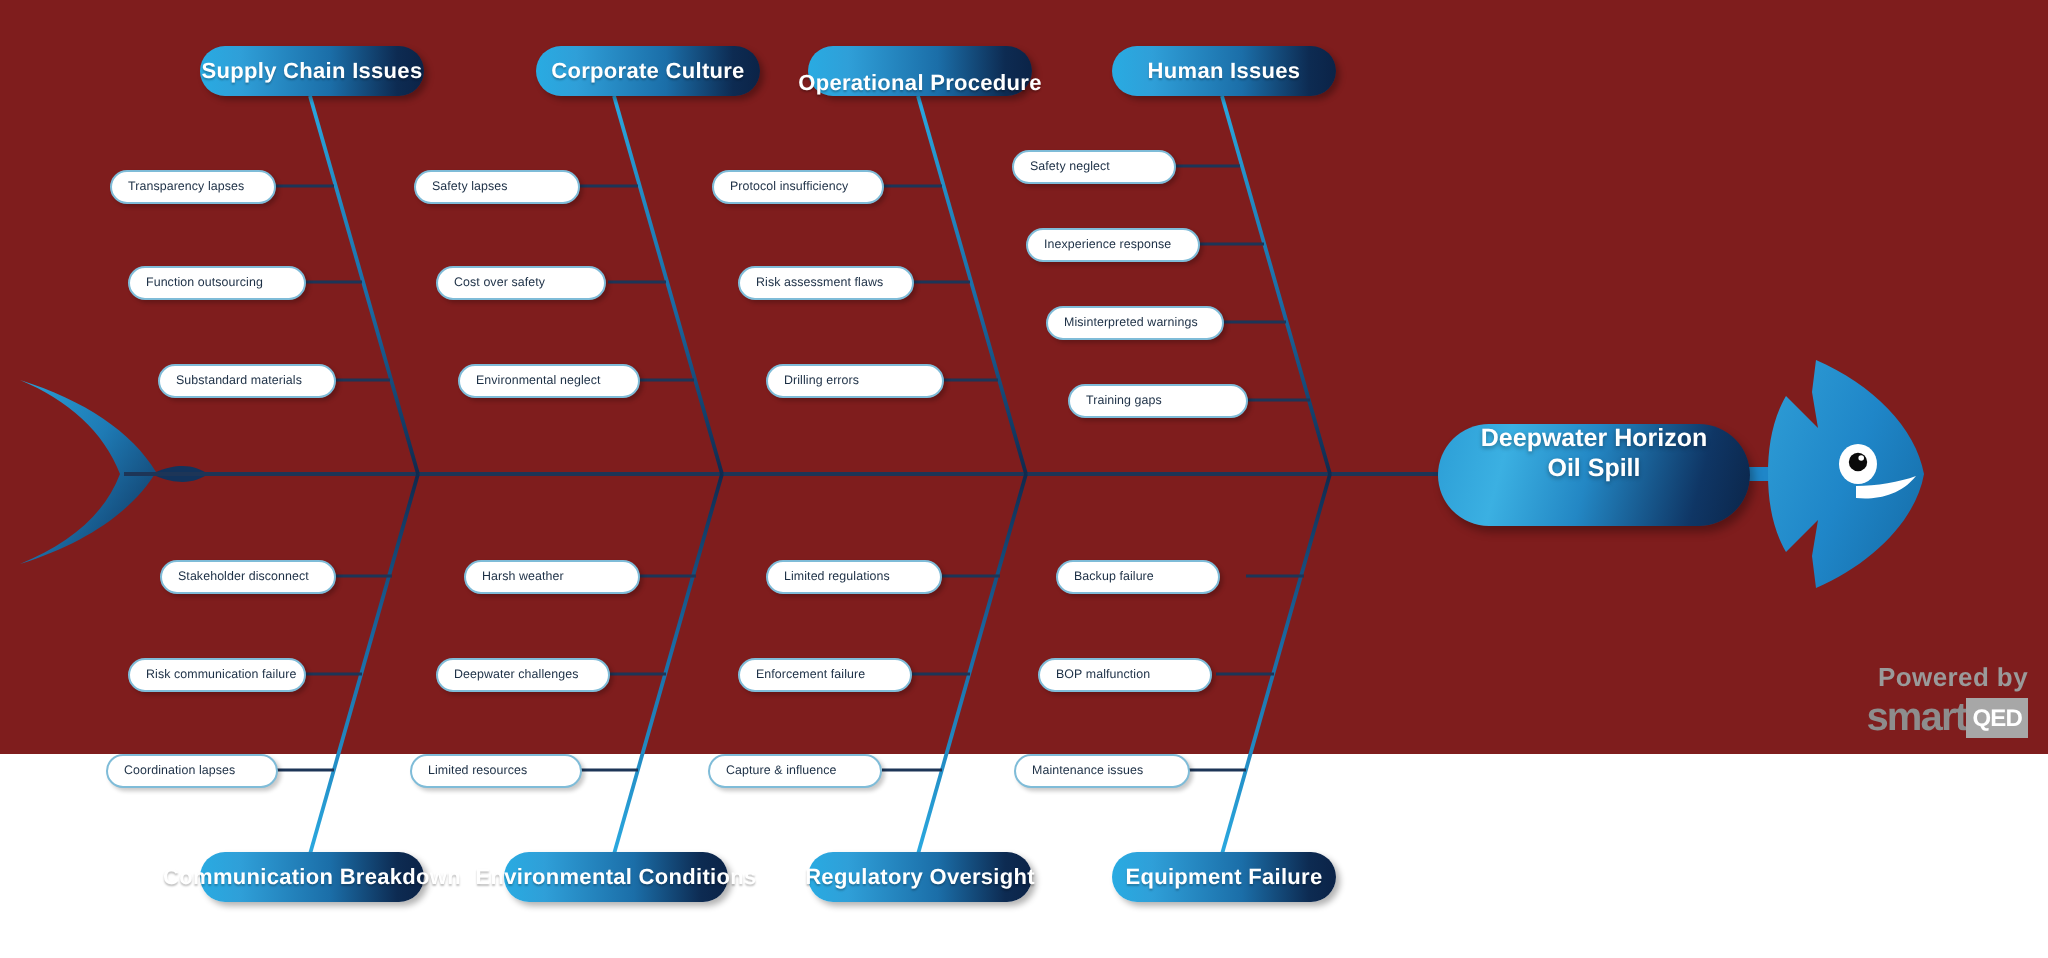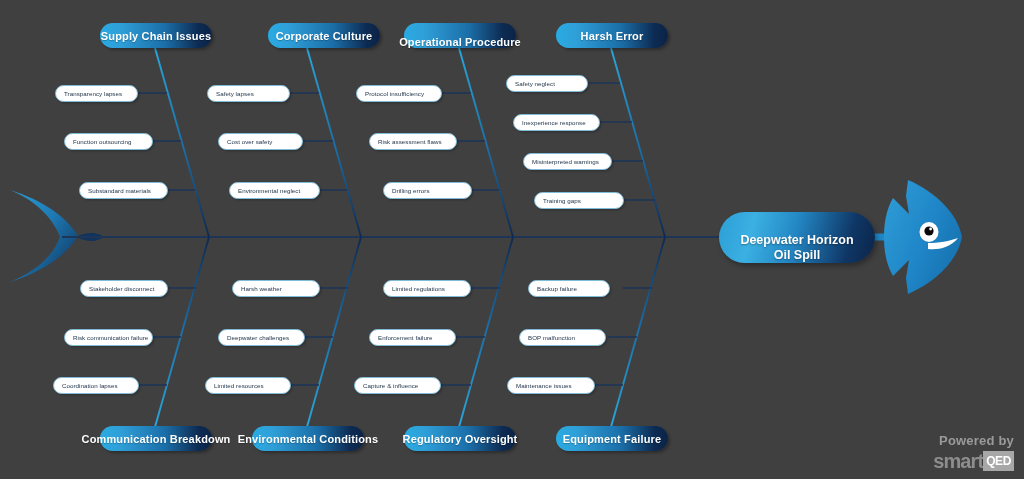--- a/index.html
+++ b/index.html
@@ -6,22 +6,22 @@
   html, body {
     margin: 0; padding: 0;
     width: 1024px; height: 479px;
     background: #ffffff;
     font-family: "Liberation Sans", sans-serif;
     overflow: hidden;
   }
   #canvas {
     position: relative;
     width: 1024px;
-    height: 479px;
-    background: #404040;
+    height: 377px;
+    background: #7f1d1d;
   }
   #lines {
     position: absolute;
     left: 0; top: 0;
     width: 1024px; height: 479px;
     pointer-events: none;
   }
 
   
   .cat-box {
@@ -66,21 +66,21 @@
 
   
   .effect-box {
     position: absolute;
     left: 719px; top: 212px;
     width: 156px; height: 51px;
     border-radius: 25.5px;
     background: linear-gradient(105deg, #2c9ed6 0%, #3bb0e2 22%, #2387c4 48%, #0f3665 82%, #0b2549 100%);
     box-shadow: 2px 3px 5px rgba(0,0,0,0.32);
     display: flex;
-    align-items: flex-end;
+    align-items: flex-start;
     justify-content: center;
     z-index: 7;
   }
   .effect-box span {
     color: #ffffff;
     font-size: 12.5px;
     font-weight: bold;
     line-height: 15px;
     text-align: center;
     text-shadow: 0 1px 2px rgba(0,0,0,0.35);
@@ -234,21 +234,21 @@
   <div class="cat-box" style="left:100px; top:23px; width:112px;">
     <span>Supply Chain Issues</span>
   </div>
   <div class="cat-box" style="left:268px; top:23px; width:112px;">
     <span>Corporate Culture</span>
   </div>
   <div class="cat-box" style="left:404px; top:23px; width:112px;align-items:flex-end;">
     <span>Operational Procedure</span>
   </div>
   <div class="cat-box" style="left:556px; top:23px; width:112px;">
-    <span>Harsh Error</span>
+    <span>Human Issues</span>
   </div>
 
   <div class="cat-box" style="left:100px; top:426px; width:112px;">
     <span>Communication Breakdown</span>
   </div>
   <div class="cat-box" style="left:252px; top:426px; width:112px;">
     <span>Environmental Conditions</span>
   </div>
   <div class="cat-box" style="left:404px; top:426px; width:112px;">
     <span>Regulatory Oversight</span>

